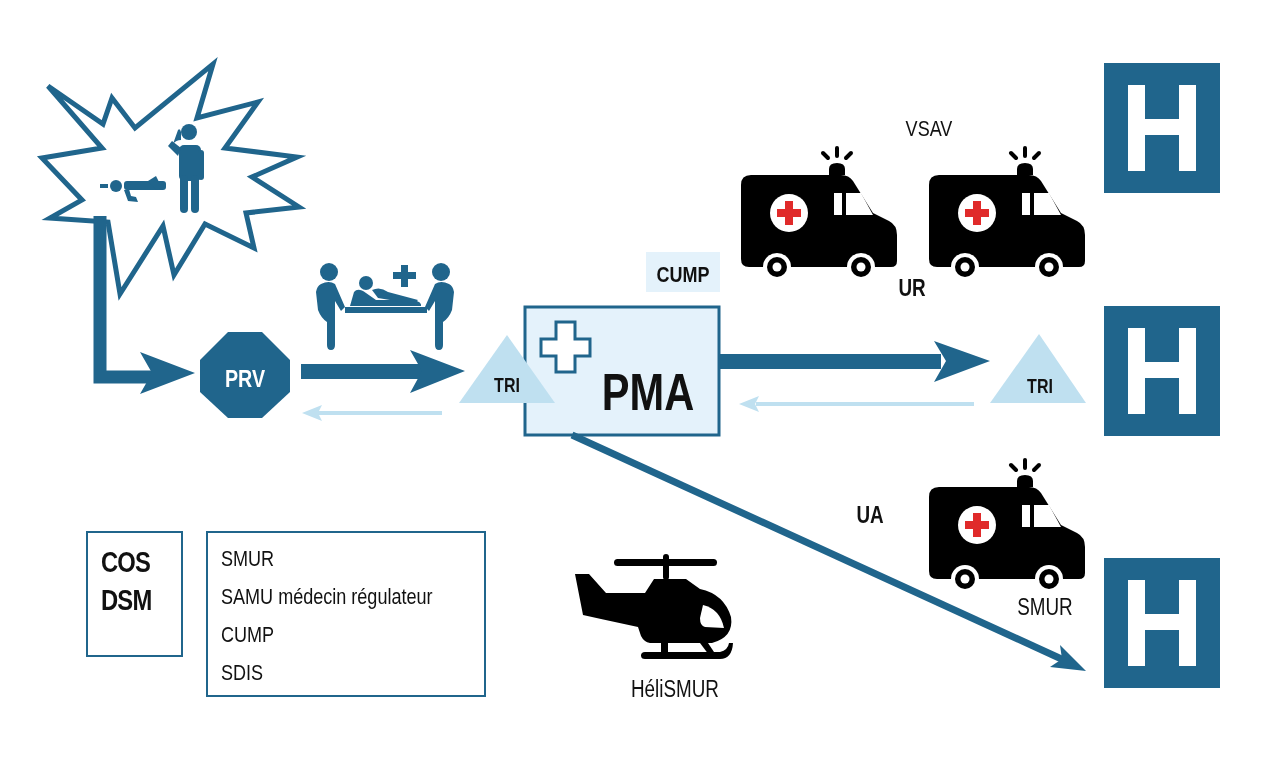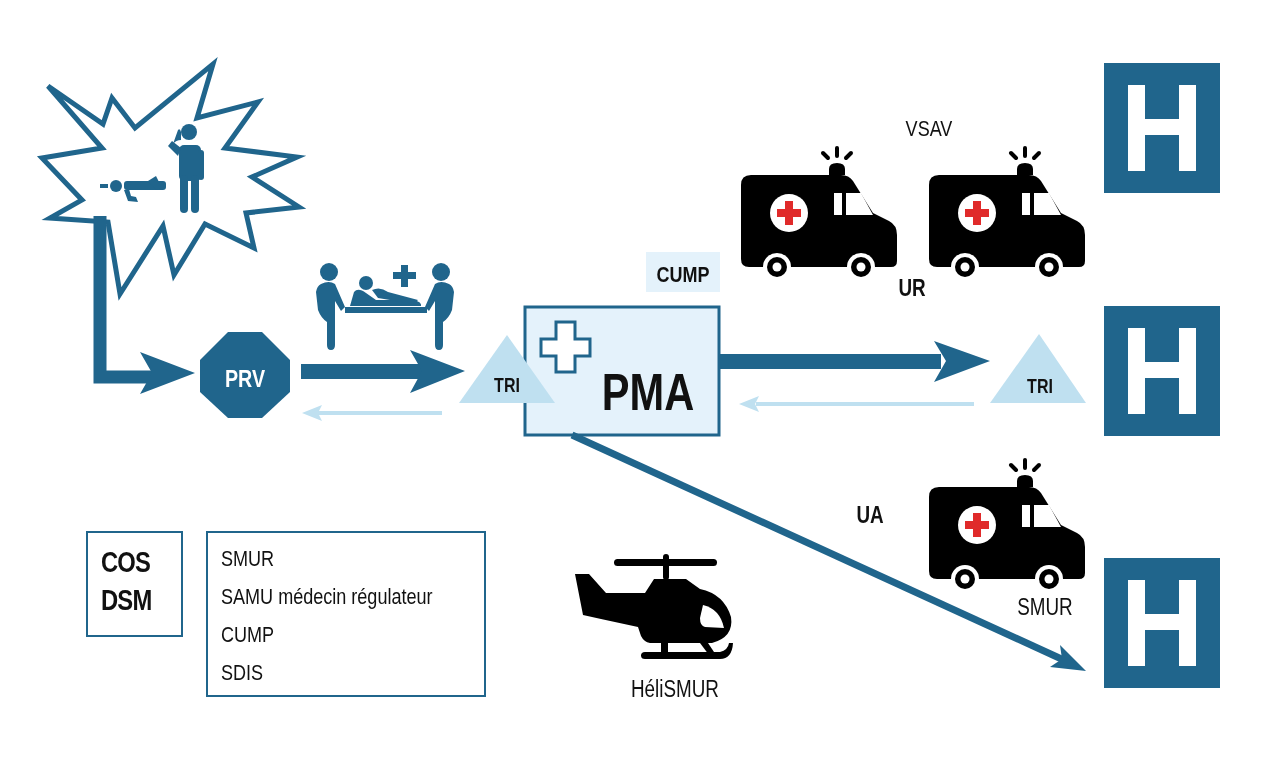--- a/index.html
+++ b/index.html
@@ -5,21 +5,21 @@
   html, body { margin: 0; padding: 0; background: #ffffff; }
   body { width: 1280px; height: 768px; overflow: hidden; position: relative; }
   svg { position: absolute; left: 0; top: 0; }
   .cond { font-family: "Liberation Sans", sans-serif; font-stretch: condensed; }
   .lbl { font-family: "Liberation Sans", sans-serif; fill: #111; }
   .blue { fill: #20658c; }
   .panel {
     position: absolute; box-sizing: border-box; border: 2px solid #20658c;
     font-family: "Liberation Sans", sans-serif; color: #111; background: #fff;
   }
-  #cos-box { left: 86px; top: 531px; width: 97px; height: 106px; padding: 10px 0 0 13px; font-size: 29px; font-weight: bold; line-height: 38px; letter-spacing: -1px; transform-origin: left top; }
+  #cos-box { left: 86px; top: 531px; width: 97px; height: 126px; padding: 10px 0 0 13px; font-size: 29px; font-weight: bold; line-height: 38px; letter-spacing: -1px; transform-origin: left top; }
   #cos-box span { display: block; transform: scaleX(0.82); transform-origin: left center; }
   #roles-box { left: 206px; top: 531px; width: 280px; height: 166px; padding: 7px 0 0 13px; font-size: 22px; line-height: 38px; }
   #roles-box span { display: block; transform: scaleX(0.82); transform-origin: left center; white-space: nowrap; }
 </style>
 </head>
 <body>
 
 <svg width="1280" height="768" viewBox="0 0 1280 768">
   <defs>
     <g id="ambulance">

